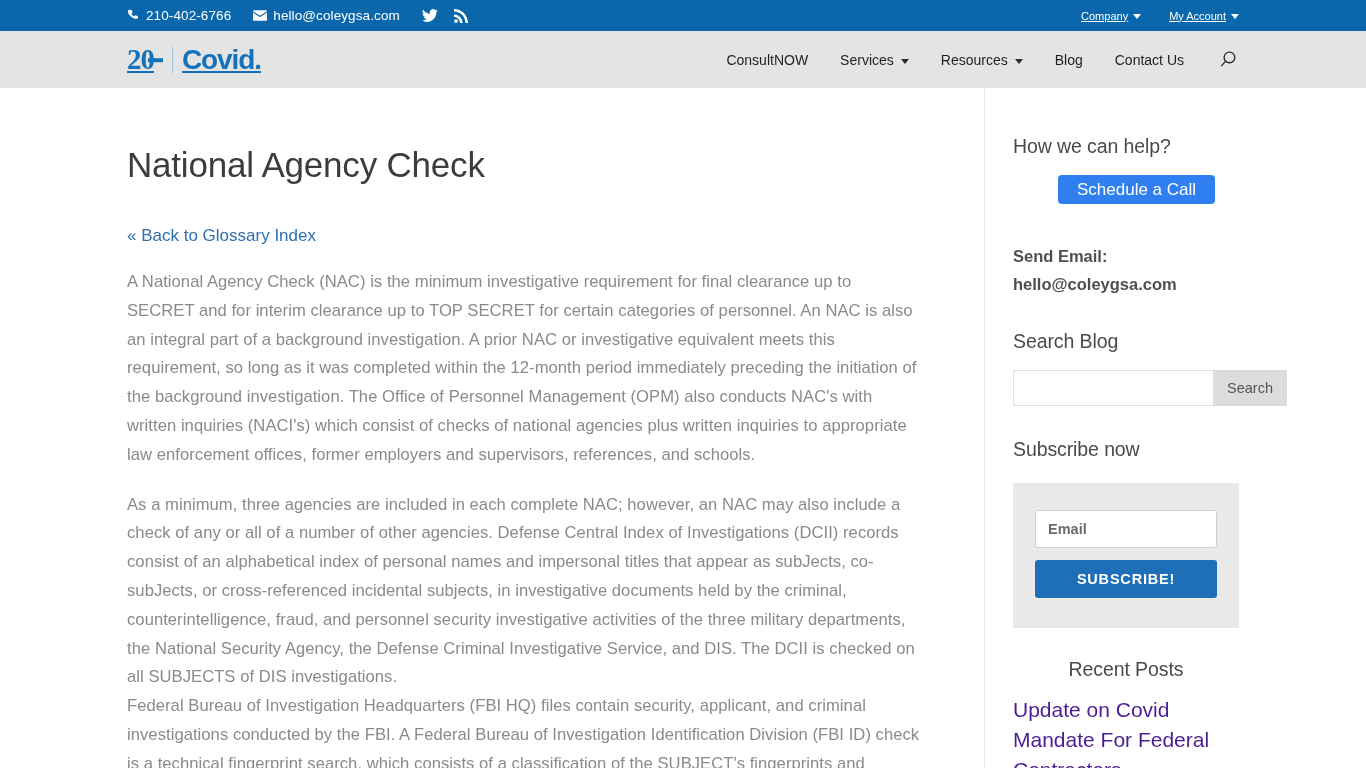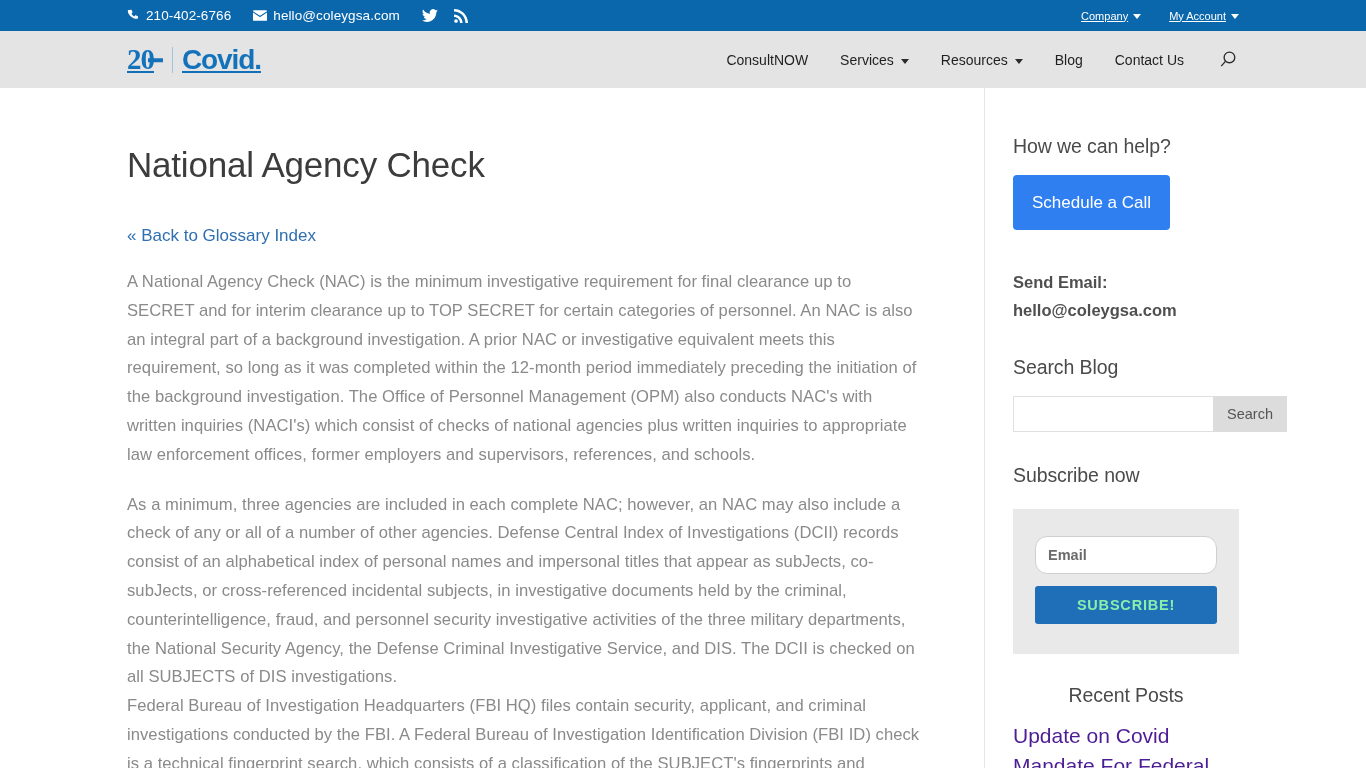--- a/index.html
+++ b/index.html
@@ -176,26 +176,27 @@
     color: #4a4a4a;
     font-weight: normal;
     margin: 0 0 17px 0;
     letter-spacing: -.1px;
   }
   .btn-schedule {
     display: inline-block;
     background: #2f7ff0;
     color: #ffffff;
     font-size: 17px;
-    padding: 19px 19px;
+    padding: 6px 19px;
     border: none;
     border-radius: 4px;
     cursor: pointer;
     font-family: "Liberation Sans", sans-serif;
     line-height: 1;
+    margin-left: 45px;
   }
   .sb-email-block {
     margin-top: 38px;
     font-weight: bold;
     color: #4f4f4f;
     font-size: 16.5px;
     line-height: 28px;
   }
   .sb-email-link { color: #4f4f4f; text-decoration: none; }
   .sb-heading-search { margin-top: 32px; }
@@ -227,36 +228,36 @@
   .sb-heading-sub { margin-top: 32px; margin-bottom: 0; }
   .subscribe-box {
     margin-top: 22px;
     background: #e9e9e9;
     padding: 27px 22px 30px 22px;
   }
   .email-input {
     width: 100%;
     height: 38px;
     border: 1px solid #cfcfcf;
-    border-radius: 12px;
+    border-radius: 3px;
     background: #ffffff;
     padding: 0 12px;
     font-size: 14.5px;
     font-weight: bold;
     color: #6b6b6b;
     font-family: "Liberation Sans", sans-serif;
     outline: none;
   }
   .email-input::placeholder { color: #6b6b6b; font-weight: bold; opacity: 1; }
   .btn-subscribe {
     width: 100%;
     margin-top: 12px;
     height: 38px;
     background: #1f6fb8;
-    color: #86efac;
+    color: #ffffff;
     border: none;
     border-radius: 3px;
     font-size: 14.5px;
     font-weight: bold;
     letter-spacing: .8px;
     cursor: pointer;
     font-family: "Liberation Sans", sans-serif;
   }
   .sb-heading-recent { margin-top: 30px; margin-bottom: 14px; text-align: center; }
   .recent-link {

